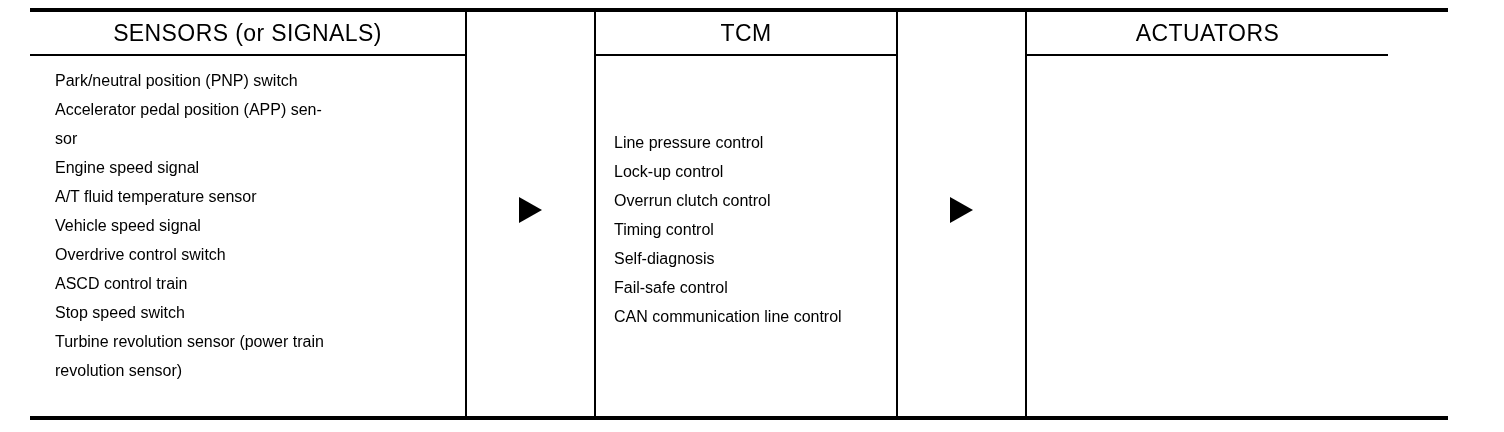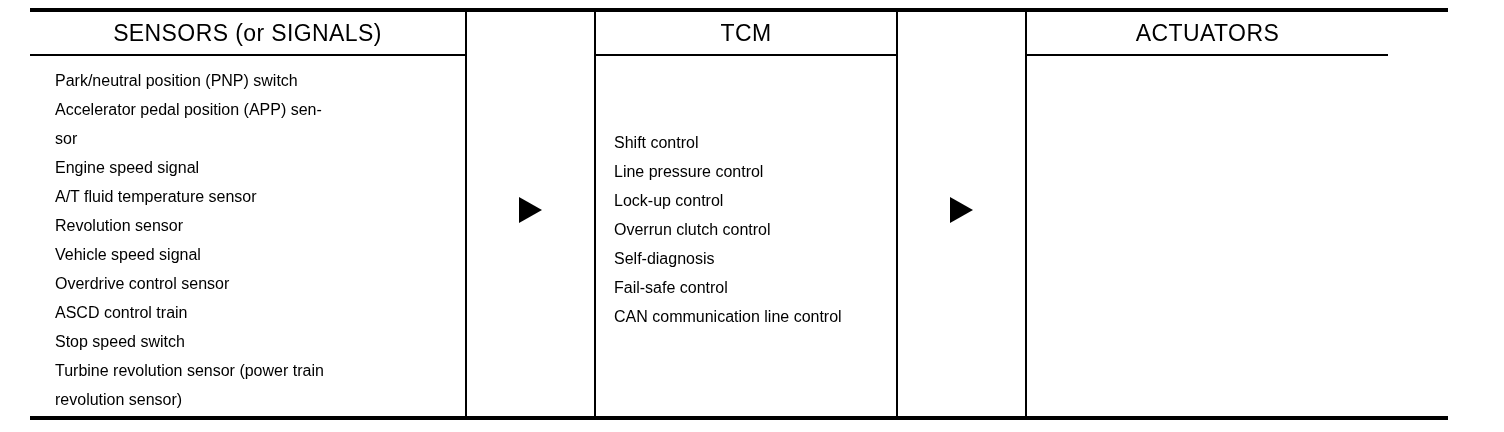--- a/index.html
+++ b/index.html
@@ -109,43 +109,42 @@
   <div class="columns">
 
     <div class="col col-sensors has-rule">
       <div class="col-head">SENSORS (or SIGNALS)</div>
       <div class="col-body">
         <div class="entry">Park/neutral position (PNP) switch</div>
         <div class="entry">Accelerator pedal position (APP) sen-
 sor</div>
         <div class="entry">Engine speed signal</div>
         <div class="entry">A/T fluid temperature sensor</div>
-        <div class="entry">Revolution sensor</div>
         <div class="entry">Vehicle speed signal</div>
-        <div class="entry">Overdrive control sensor</div>
+        <div class="entry">Overdrive control switch</div>
         <div class="entry">ASCD control train</div>
         <div class="entry">Stop speed switch</div>
         <div class="entry">Turbine revolution sensor (power train
 revolution sensor)</div>
       </div>
     </div>
 
     <div class="col col-arrow-1">
       <div class="arrow-cell">
         <span class="arrow-glyph"></span>
       </div>
     </div>
 
     <div class="col col-tcm has-rule">
       <div class="col-head">TCM</div>
       <div class="col-body">
-        <div class="entry">Shift control</div>
         <div class="entry">Line pressure control</div>
         <div class="entry">Lock-up control</div>
         <div class="entry">Overrun clutch control</div>
+        <div class="entry">Timing control</div>
         <div class="entry">Self-diagnosis</div>
         <div class="entry">Fail-safe control</div>
         <div class="entry">CAN communication line control</div>
       </div>
     </div>
 
     <div class="col col-arrow-2">
       <div class="arrow-cell">
         <span class="arrow-glyph"></span>
       </div>

